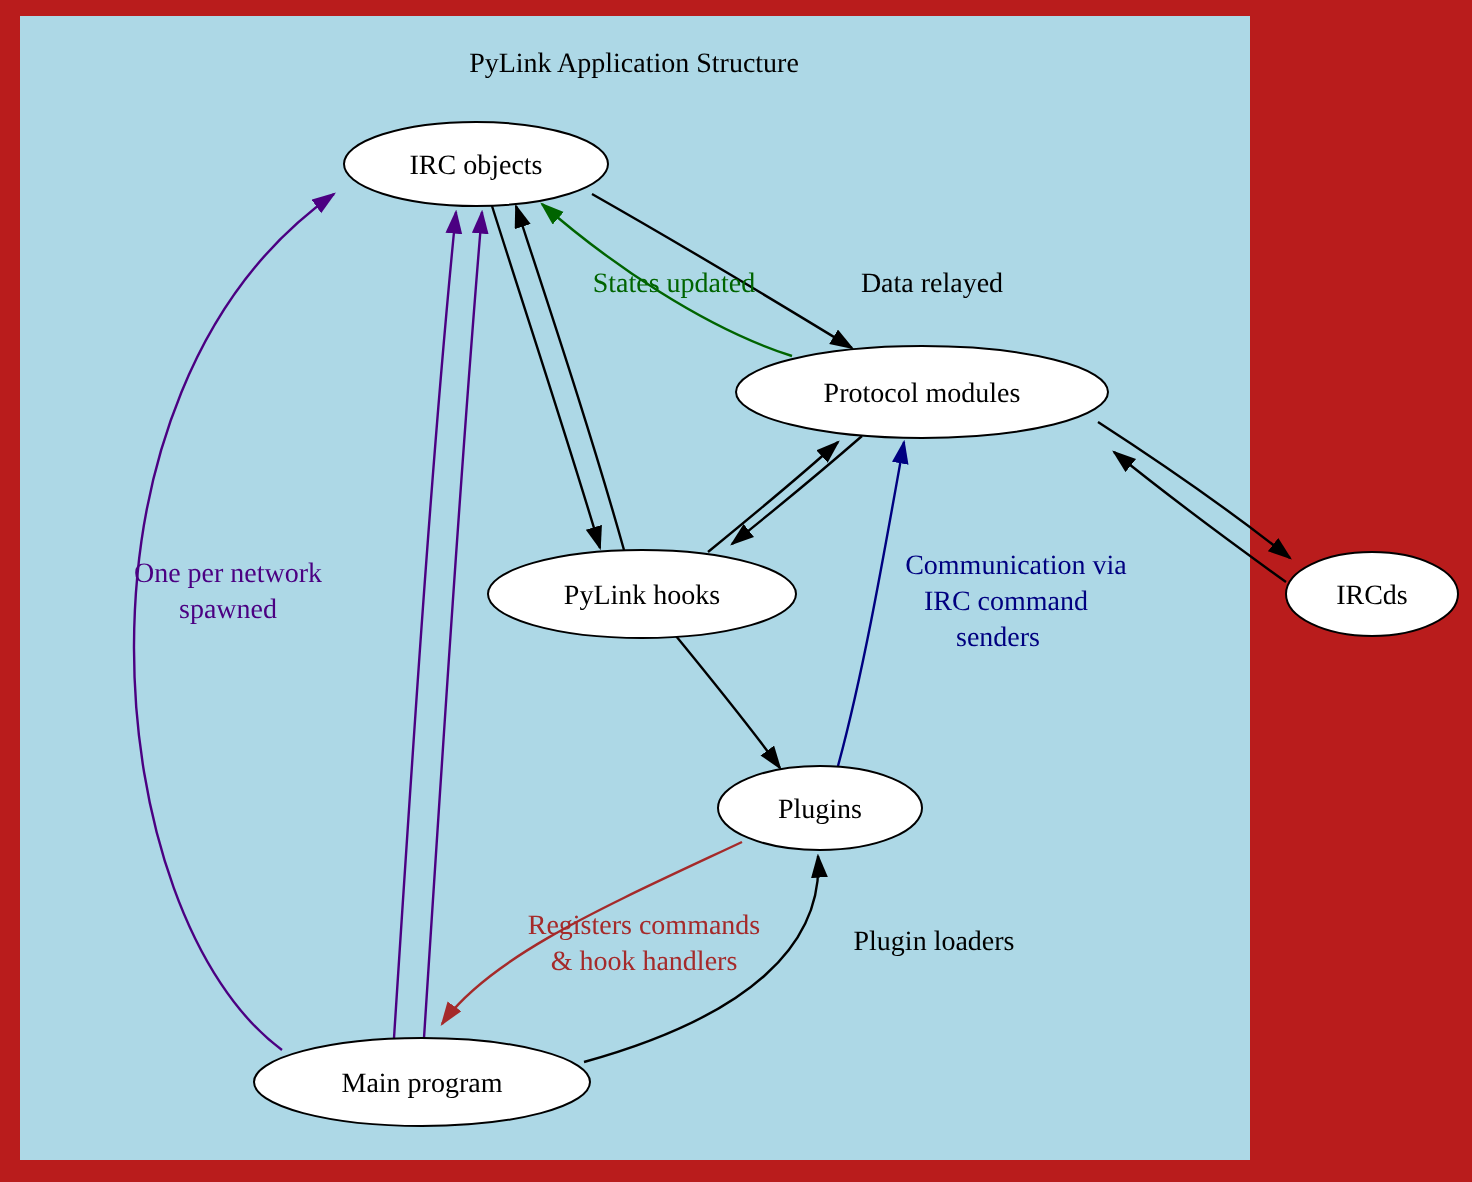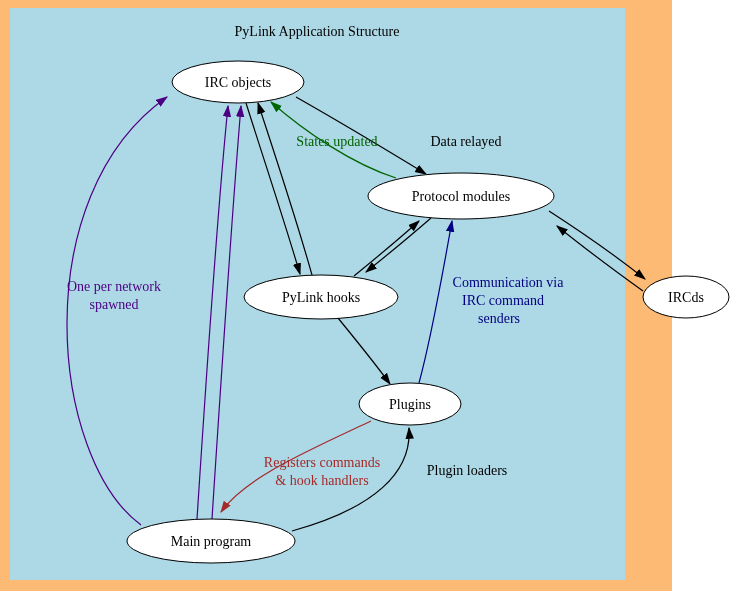--- a/index.html
+++ b/index.html
@@ -2,23 +2,23 @@
 <html><head>
 <meta charset="utf-8">
 <style>
   html, body {
     margin: 0;
     padding: 0;
     background: #ffffff;
   }
   #stage {
     position: relative;
-    width: 672px;
+    width: 736px;
     height: 591px;
-    background: #fdba74;
+    background: #b91c1c;
     font-family: "Liberation Serif", "DejaVu Serif", serif;
   }
   svg { display: block; }
   .node-ellipse {
     fill: #ffffff;
     stroke: #000000;
     stroke-width: 1;
   }
   .node-label {
     font-family: "Liberation Serif", "DejaVu Serif", serif;

